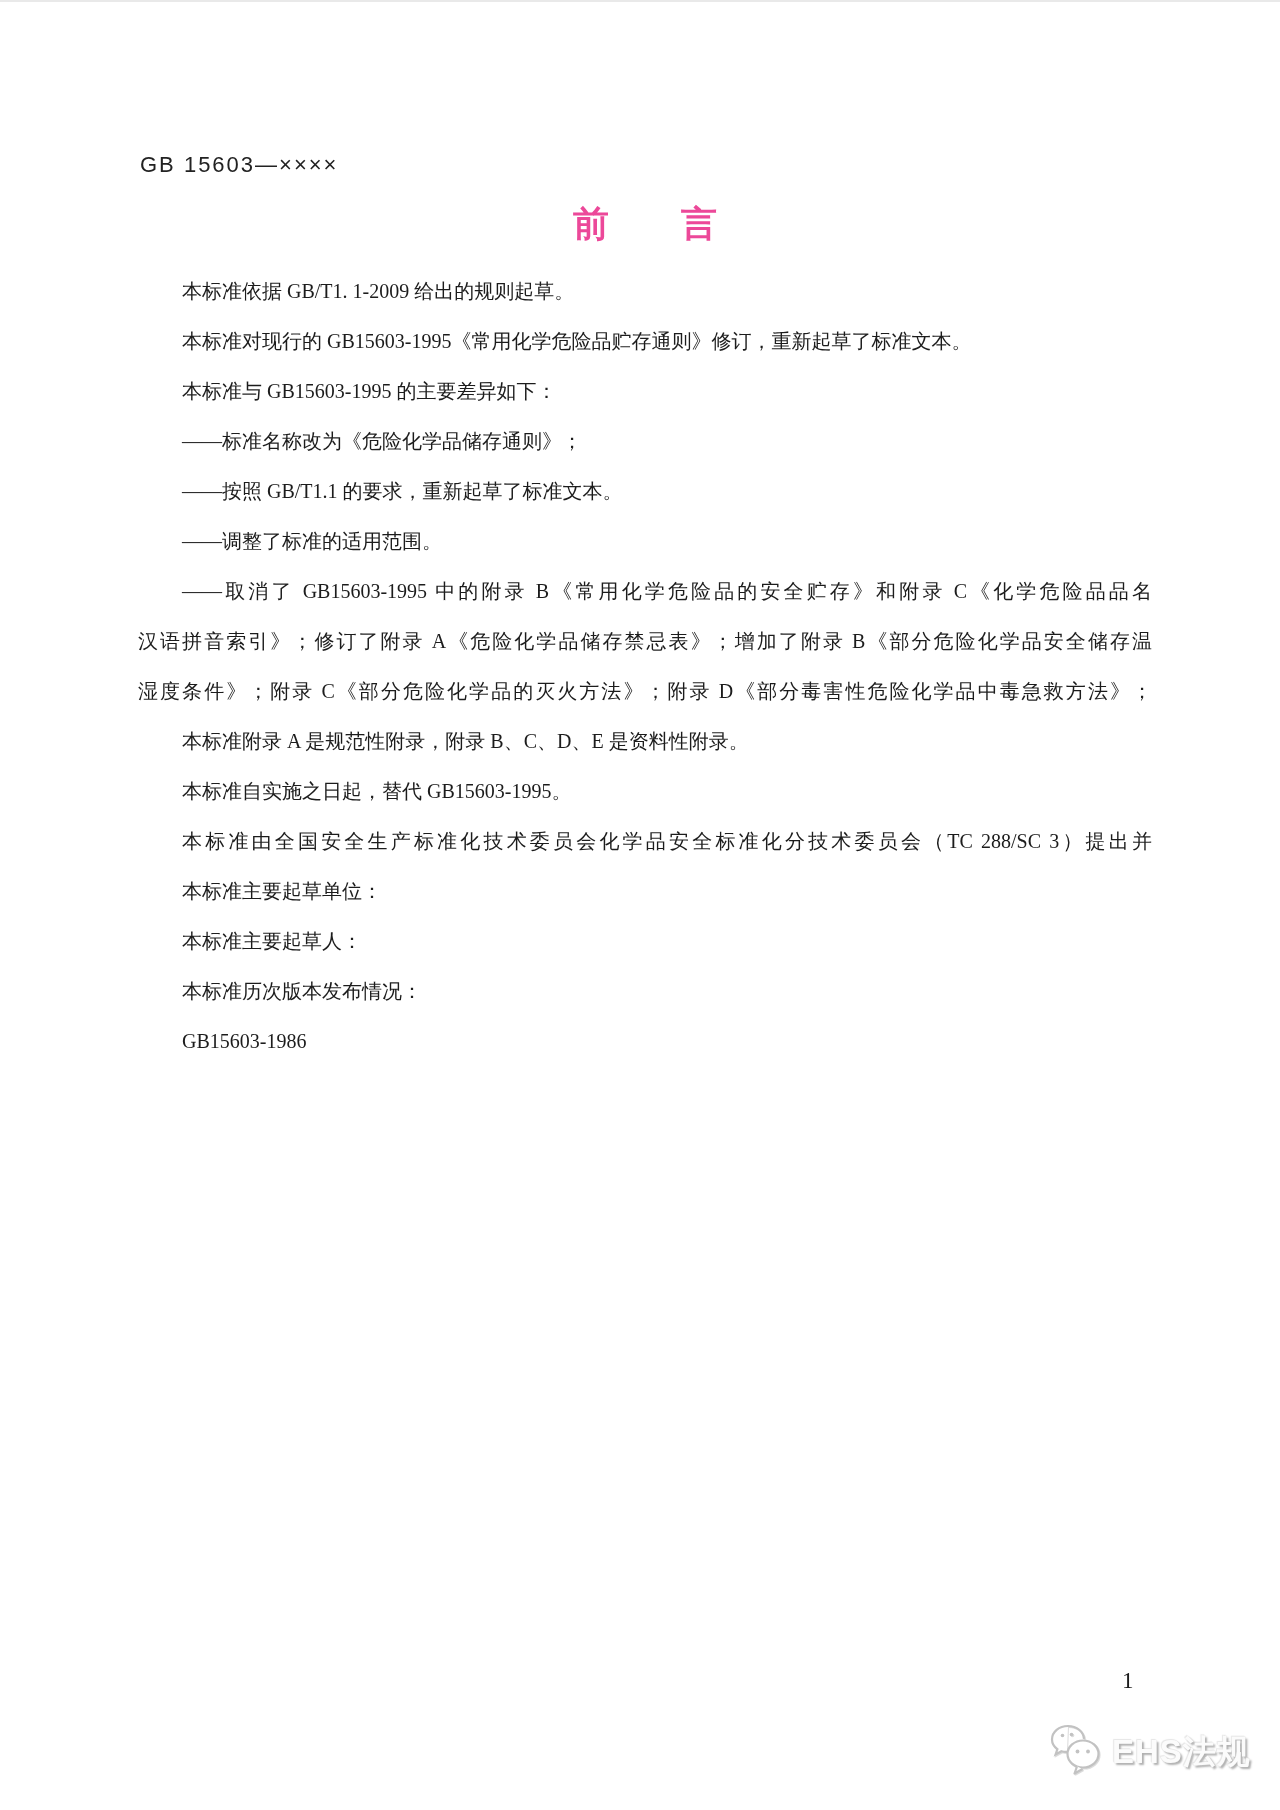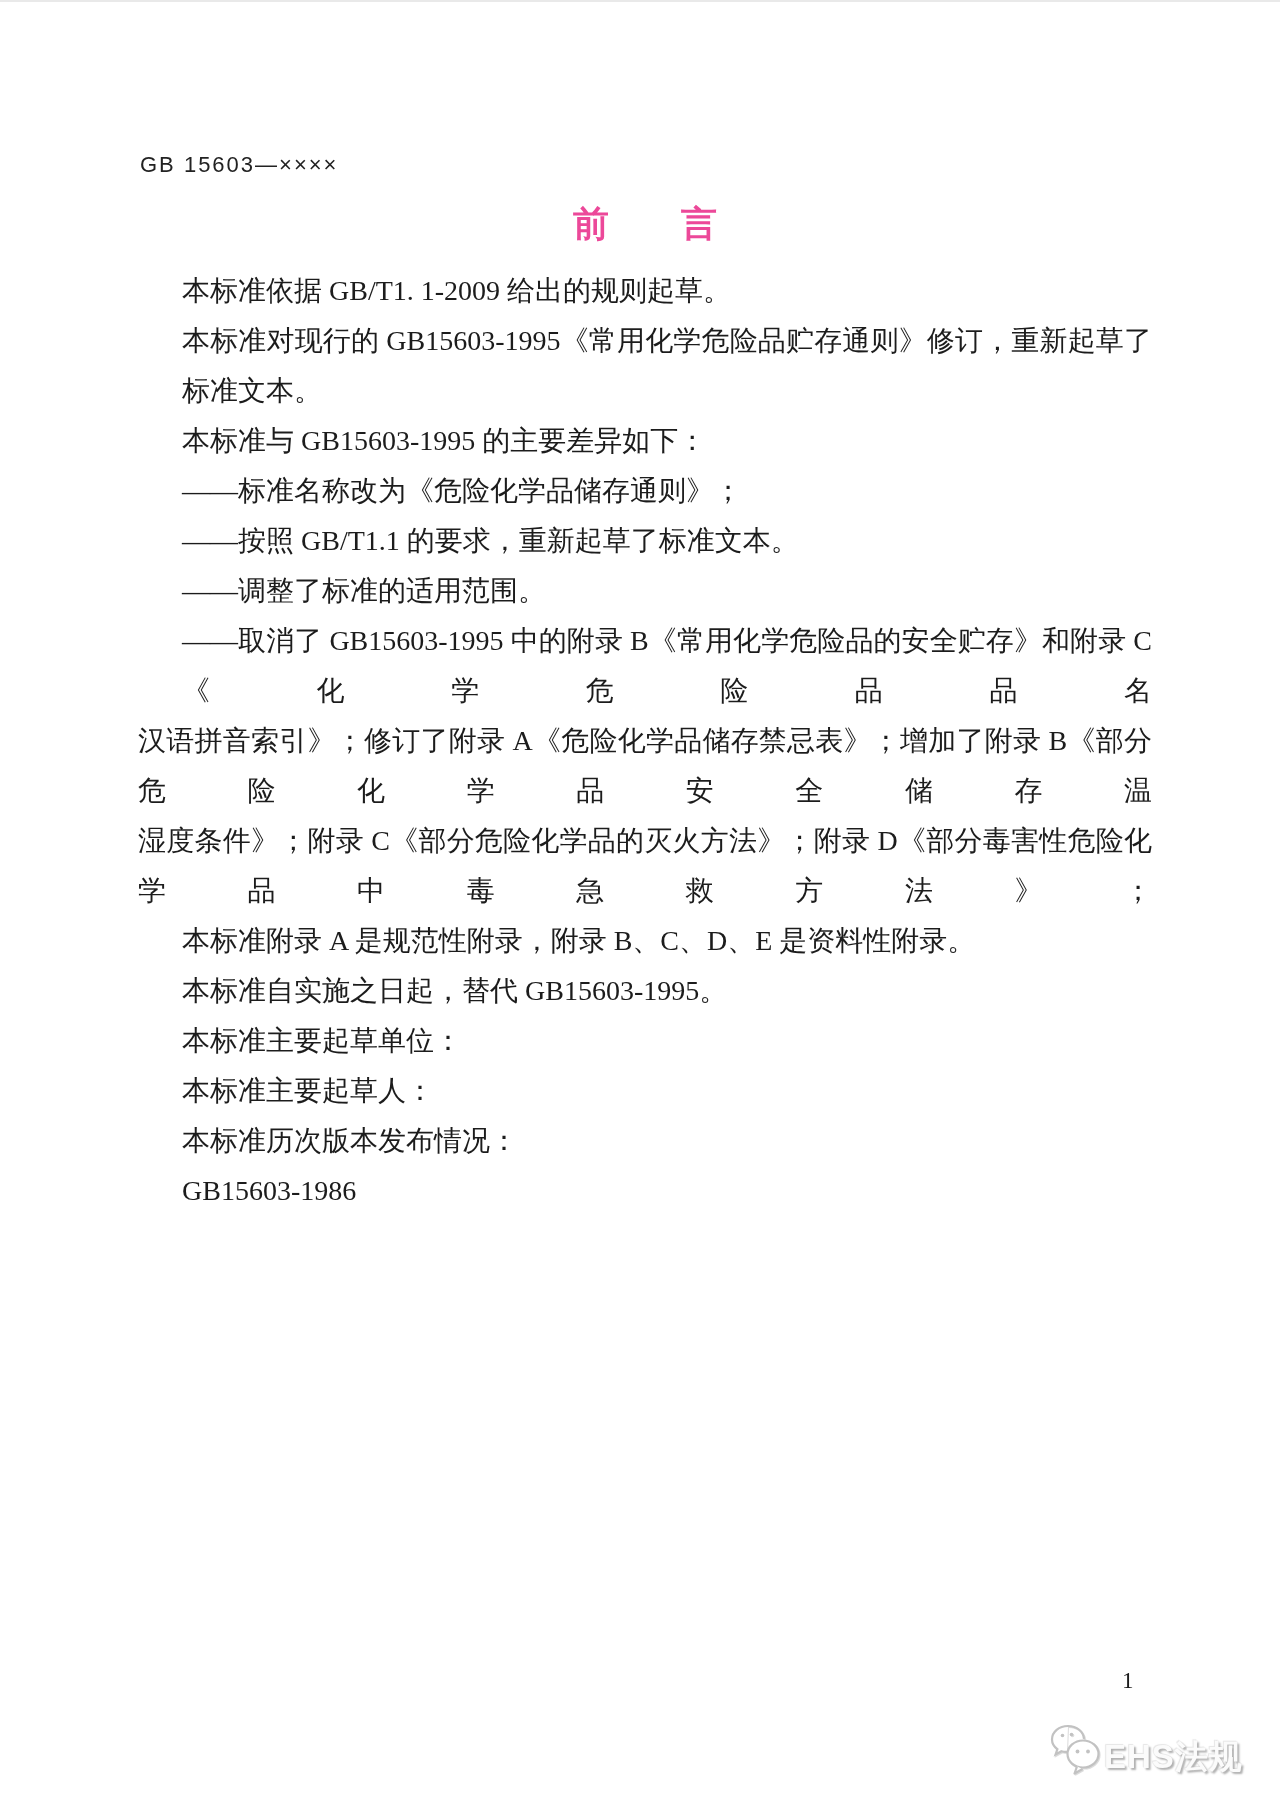--- a/index.html
+++ b/index.html
@@ -33,41 +33,42 @@
     font-size: 36px;
     font-weight: bold;
     color: #ec4899;
     line-height: 1.1;
   }
   .doc-body {
     position: absolute;
     left: 138px;
     top: 264px;
     width: 1014px;
-    font-size: 28px;
+    font-size: 20px;
     line-height: 50px;
     color: #1c1c1c;
   }
   .doc-body .line { text-align: justify; }
   .doc-body .line.indent { padding-left: 44px; }
   .doc-body .line.fill { text-align-last: justify; }
   .page-number {
     position: absolute;
     left: 1122px;
     top: 1666px;
     font-size: 23px;
     color: #1c1c1c;
     font-family: "Liberation Serif", "DejaVu Serif", serif;
   }
   .watermark {
     position: absolute;
     left: 1046px;
     top: 1722px;
     display: flex;
-    align-items: flex-end;
+    align-items: center;
+    gap: 8px;
   }
   .wm-icon { filter: drop-shadow(1px 1px 0px #dcdcdc); }
   .wm-text {
     font-family: "Liberation Sans", "DejaVu Sans", sans-serif;
     font-size: 33px;
     font-weight: 600;
     letter-spacing: 1px;
     color: #fbfbfb;
     text-shadow: 2px 2px 2px #b0b0b0, -1px -1px 1px #e6e6e6, 0 0 1px #cccccc;
     white-space: nowrap;
@@ -87,20 +88,21 @@
       <div class="line indent">本标准对现行的 GB15603-1995《常用化学危险品贮存通则》修订，重新起草了标准文本。</div>
       <div class="line indent">本标准与 GB15603-1995 的主要差异如下：</div>
       <div class="line indent">——标准名称改为《危险化学品储存通则》；</div>
       <div class="line indent">——按照 GB/T1.1 的要求，重新起草了标准文本。</div>
       <div class="line indent">——调整了标准的适用范围。</div>
       <div class="line indent fill">——取消了 GB15603-1995 中的附录 B《常用化学危险品的安全贮存》和附录 C《化学危险品品名</div>
       <div class="line fill">汉语拼音索引》；修订了附录 A《危险化学品储存禁忌表》；增加了附录 B《部分危险化学品安全储存温</div>
       <div class="line fill">湿度条件》；附录 C《部分危险化学品的灭火方法》；附录 D《部分毒害性危险化学品中毒急救方法》；</div>
       <div class="line indent">本标准附录 A 是规范性附录，附录 B、C、D、E 是资料性附录。</div>
       <div class="line indent">本标准自实施之日起，替代 GB15603-1995。</div>
+      <div class="line indent fill">本标准由全国安全生产标准化技术委员会化学品安全标准化分技术委员会（TC 288/SC 3）提出并</div>
       <div class="line indent">本标准主要起草单位：</div>
       <div class="line indent">本标准主要起草人：</div>
       <div class="line indent">本标准历次版本发布情况：</div>
       <div class="line indent">GB15603-1986</div>
     </div>
 
   <div class="page-number">1</div>
 
   <div class="watermark">
     <span class="wm-icon">

